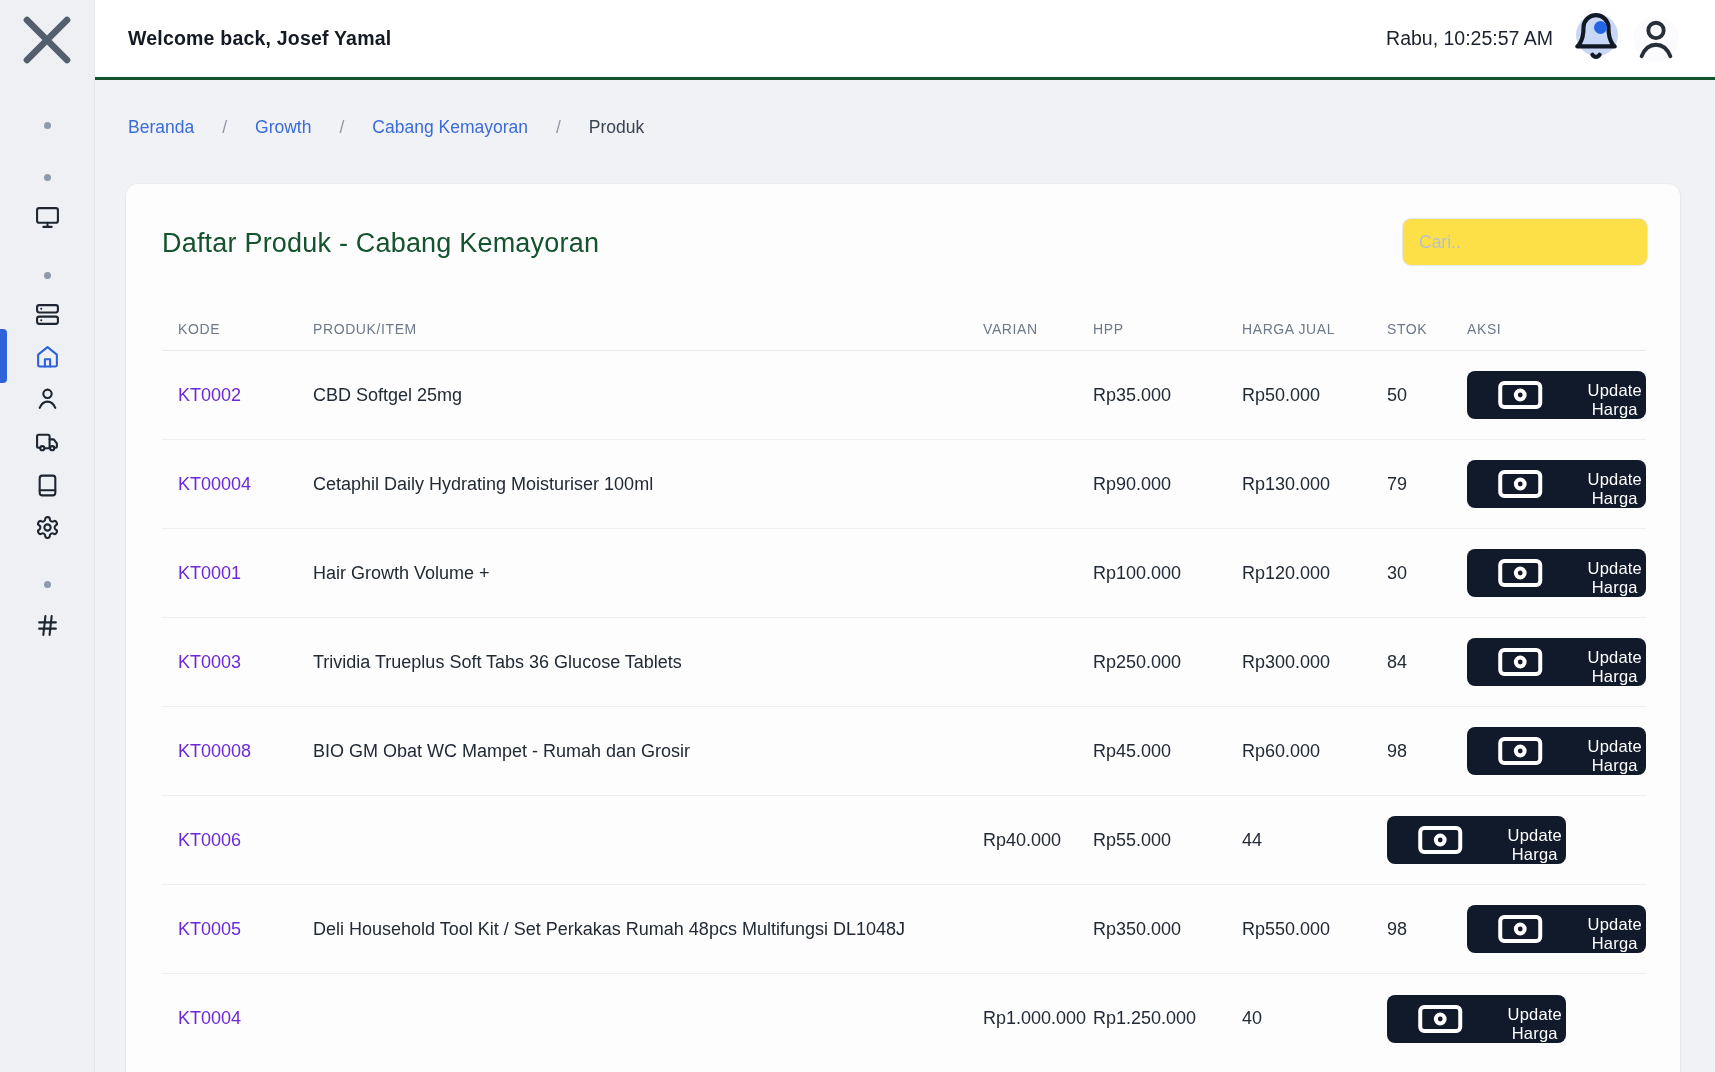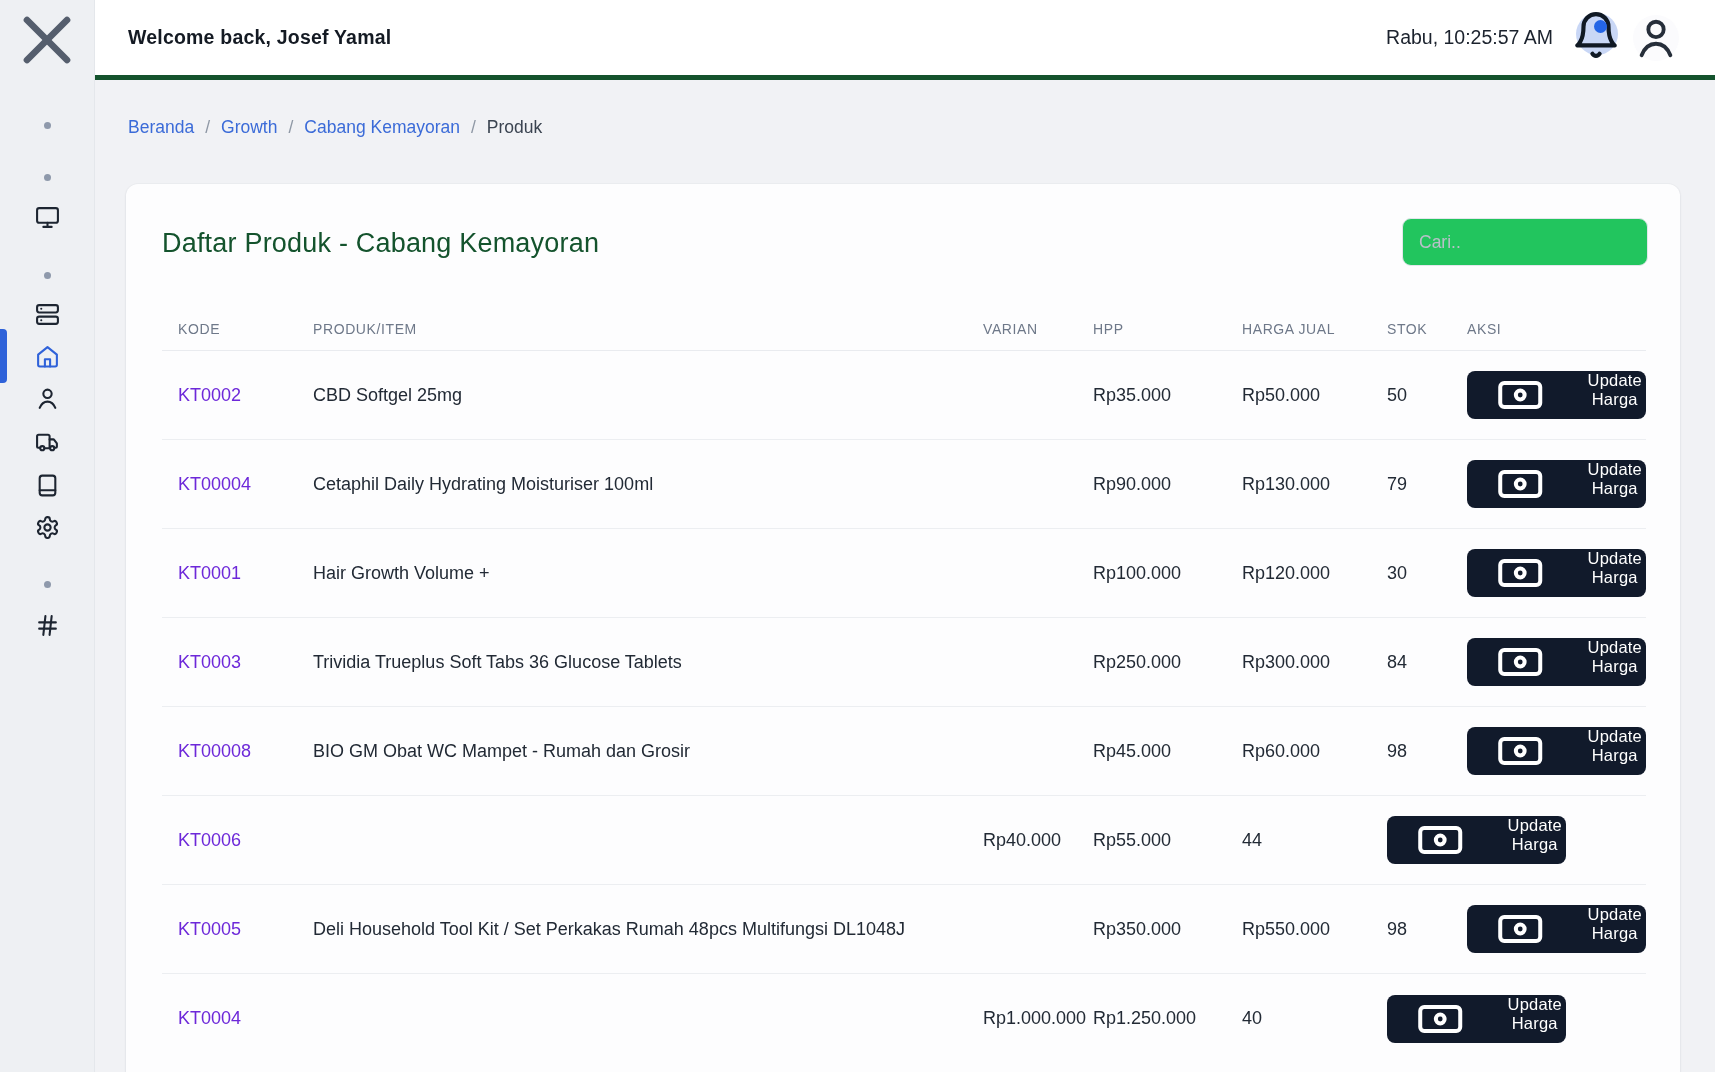--- a/index.html
+++ b/index.html
@@ -36,59 +36,59 @@
     width: 7px; height: 7px; border-radius: 50%; background: #8e99ab; display: block;
   }
   .active-bar {
     position: absolute; left: 0; width: 7px; height: 54px;
     background: #2e62d9; border-radius: 0 4px 4px 0;
   }
 
   
   .topbar {
     position: absolute; left: 95px; top: 0; right: 0; height: 80px;
-    background: #ffffff; border-bottom: 5px solid #14532d;
+    background: #ffffff; border-bottom: 3px solid #14532d;
     display: flex; align-items: center; padding: 0 36px 0 33px; z-index: 4;
   }
   .welcome { font-size: 19.5px; font-weight: 600; color: #141a23; letter-spacing: .2px; }
   .topbar-right { margin-left: auto; display: flex; align-items: center; gap: 15px; }
   .datetime { font-size: 19.5px; color: #1b222d; }
   .bell-btn { position: relative; width: 50px; height: 50px; cursor: pointer; }
   .bell-halo { position: absolute; top: 0; right: 0; width: 42px; height: 42px; border-radius: 50%; background: #c9d7f6; }
   .bell-btn svg { position: absolute; left: 3px; bottom: 3px; width: 28px; height: 28px; color: #101924; }
   .bell-badge { position: absolute; top: 7px; right: 11px; width: 13px; height: 13px; border-radius: 50%; background: #2465e6; }
   .user-btn {
     width: 46px; height: 46px; border-radius: 50%; background: #fbfbfd;
     display: flex; align-items: center; justify-content: center; cursor: pointer;
   }
   .user-btn svg { width: 26px; height: 26px; color: #262e3a; }
 
   
   .content { position: absolute; left: 95px; top: 80px; right: 0; bottom: 0; background: #f1f2f5; overflow: hidden; }
 
   .breadcrumb {
-    position: absolute; left: 33px; top: 37px; display: flex; align-items: center; gap: 11px;
+    position: absolute; left: 33px; top: 37px; display: flex; align-items: center; gap: 28px;
     font-size: 17.5px;
   }
   .breadcrumb .crumb-link { color: #3b6bd8; cursor: pointer; }
   .breadcrumb .crumb-sep { color: #8f98a5; }
   .breadcrumb .crumb-current { color: #3a4350; }
 
   .card {
     position: absolute; left: 31px; top: 104px; width: 1554px; height: 1040px;
     background: #fdfdfe; border-radius: 12px;
     box-shadow: 0 1px 3px rgba(25,35,55,0.07), 0 0 0 1px rgba(25,35,55,0.02);
   }
   .card-title {
     position: absolute; left: 36px; top: 44px;
     font-size: 27px; font-weight: 500; color: #14532d; letter-spacing: .2px;
   }
   .search-input {
     position: absolute; right: 32px; top: 34px; width: 246px; height: 48px;
-    border: 1px solid #e3e7ec; border-radius: 9px; background: #22c55e;
+    border: 1px solid #e3e7ec; border-radius: 9px; background: #fde047;
     font-size: 17.5px; padding: 0 16px; color: #3a4350; outline: none;
     font-family: inherit;
   }
   .search-input::placeholder { color: #b9c0c9; }
 
   .table { position: absolute; left: 36px; top: 123px; width: 1484px; }
   .trow {
     display: grid;
     grid-template-columns: 135px 670px 110px 149px 145px 80px 195px;
     align-items: center;
@@ -99,21 +99,21 @@
     font-size: 14px; color: #6e7889; letter-spacing: .6px;
     border-bottom: 1px solid #e9ebef;
   }
   .tbody-row { height: 89px; border-bottom: 1px solid #eceef1; font-size: 18px; color: #222a35; }
   .tbody-row:last-child { border-bottom: none; }
   .cell-kode { color: #6d28d9; cursor: pointer; }
   .cell-varian { color: #ffffff; }
   .update-btn {
     width: 179px; height: 48px; border: none; border-radius: 8px;
     background: #111a2b; color: #ffffff; font-size: 16.5px; font-weight: 500;
-    display: flex; align-items: flex-start; justify-content: center; gap: 10px;
+    display: flex; align-items: flex-end; justify-content: center; gap: 10px;
     cursor: pointer; font-family: inherit; letter-spacing: .2px;
   }
   .update-btn svg { width: 20px; height: 20px; }
 </style>
 </head>
 <body>
 
 <aside class="sidebar">
   <div class="sidebar-header">
     <span class="close-btn" style="display: inline-block; width: 100%; height: 100%;">

